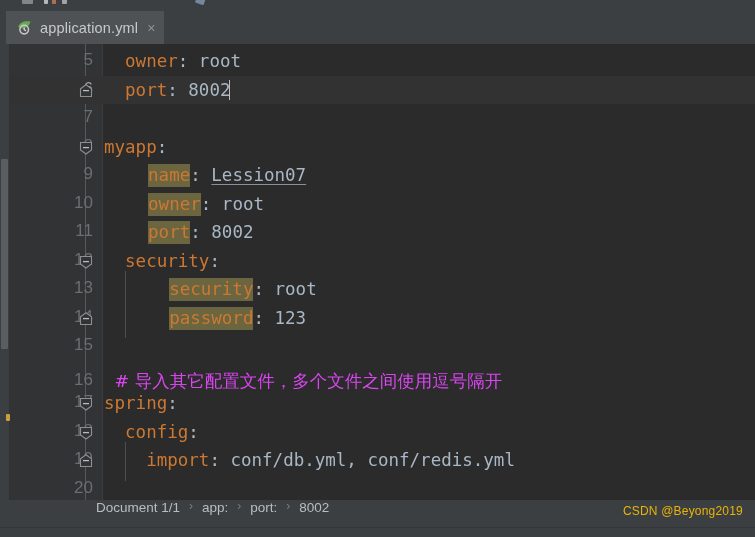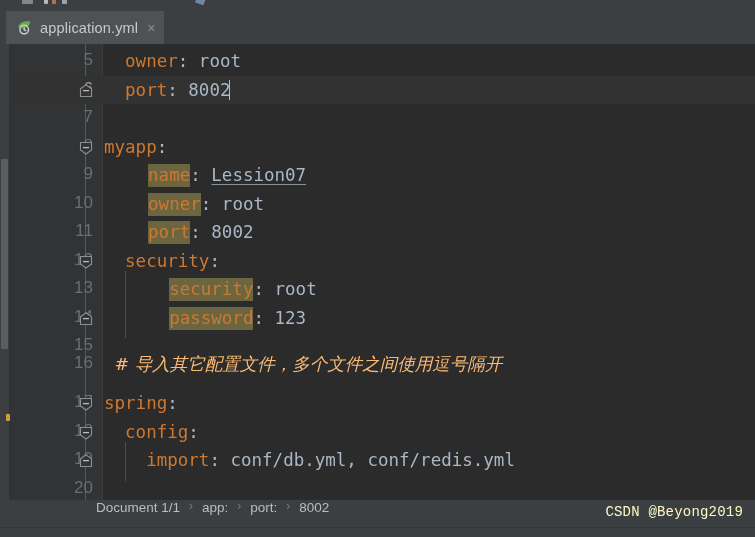--- a/index.html
+++ b/index.html
@@ -162,21 +162,21 @@
     font-family: "DejaVu Sans Mono", monospace;
     font-size: 17.5px;
     line-height: 24px;
     color: #a9b7c6;
     letter-spacing: 0px;
   }
 
   .k   { color: #cc7832; }
   .colon { color: #a9b7c6; }
   .v   { color: #a9b7c6; }
-  .cmt { color: #fdba74; font-style: italic; font-family: "DejaVu Serif", serif; }
+  .cmt { color: #d946ef; font-family: "DejaVu Serif", serif; }
 
   .hl {
     background: #6b6640;
     border-radius: 0;
     padding: 1px 0 2px 0;
     margin-left: 23px;
   }
 
   .spell {
     text-decoration: underline;
@@ -247,24 +247,23 @@
     position: absolute;
     left: 0; top: 527px;
     width: 755px; height: 10px;
     background: #3c3f41;
     border-top: 1px solid #33363a;
   }
 
   .watermark {
     position: absolute;
     right: 12px; top: 504px;
-    font-size: 14px;
-    color: #fef9c3;
+    font-size: 12px;
+    color: #eab308;
     letter-spacing: .2px;
-    font-family: Liberation Mono, monospace;
   }
 </style>
 </head>
 <body>
 
 <div id="app">
 
   <div class="toolbar-strip">
     <div class="tb-ico i1"></div>
     <div class="tb-ico i2"></div>
@@ -359,21 +358,21 @@
               <path d="M7 0.8 l5.5 4 v7.7 h-11 v-7.7 z" fill="#313335" stroke="#8b9093" stroke-width="1.1"></path>
               <line x1="4" y1="6.6" x2="10" y2="6.6" stroke="#b8bcbe" stroke-width="1.3"></line>
             </svg>
           </div>
           <div class="code">&nbsp;&nbsp;&nbsp;&nbsp;<span class="k hl">password</span><span class="colon">:</span>&nbsp;<span class="v">123</span></div>
         </div>
         <div class="row" style="top: 288px;">
           <div class="lnum">15</div>
           <div class="code">&nbsp;</div>
         </div>
-        <div class="row" style="top: 306px;">
+        <div class="row" style="top: 323px;">
           <div class="lnum">16</div>
           <div class="code">&nbsp;<span class="cmt"># 导入其它配置文件，多个文件之间使用逗号隔开</span></div>
         </div>
         <div class="row" style="top: 345px;">
           <div class="lnum">17</div>
           <div class="fold" style="top: 8px;">
             <svg width="14" height="14" viewBox="0 0 14 14">
               <path d="M1.5 1.5 h11 v7.5 l-5.5 4 l-5.5 -4 z" fill="#313335" stroke="#8b9093" stroke-width="1.1"></path>
               <line x1="4" y1="6.6" x2="10" y2="6.6" stroke="#b8bcbe" stroke-width="1.3"></line>
             </svg>

